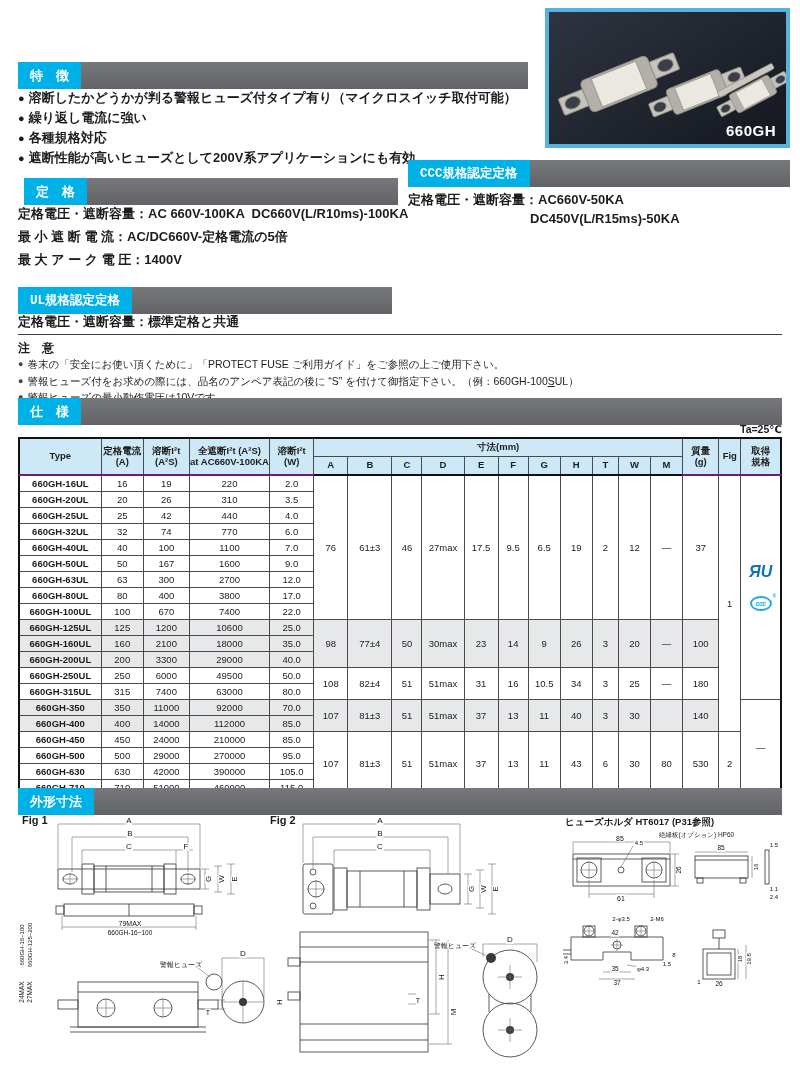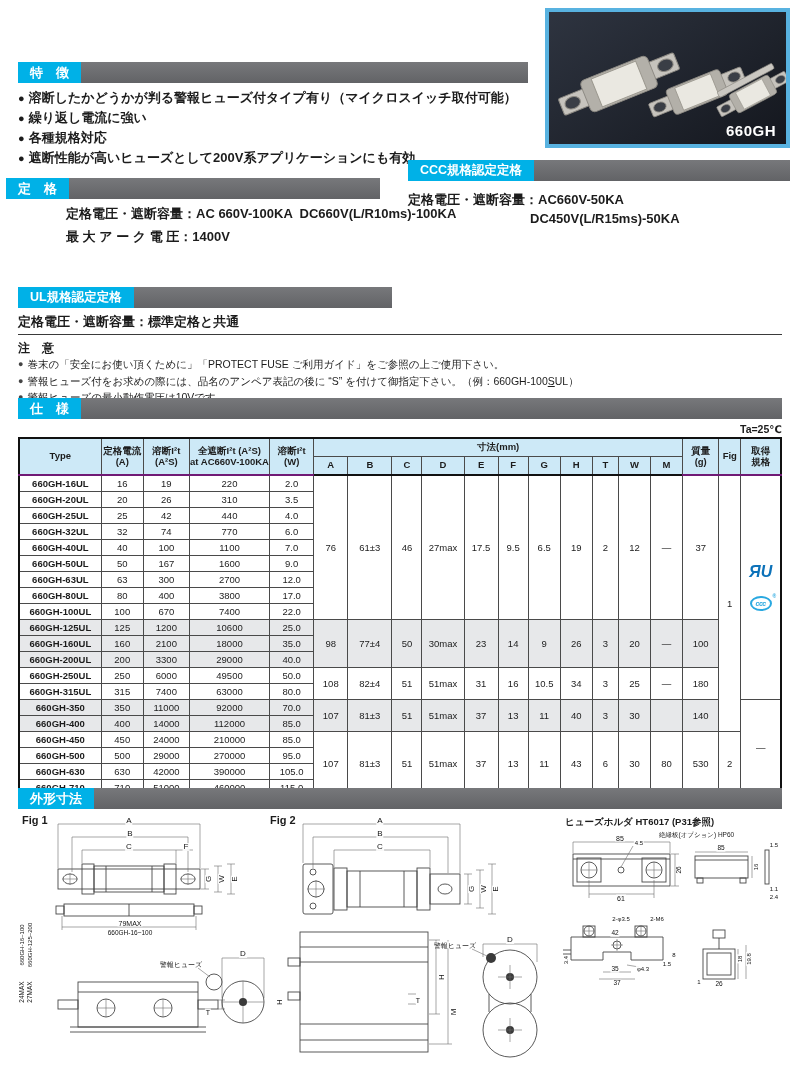--- a/index.html
+++ b/index.html
@@ -1,28 +1,28 @@
 <!DOCTYPE html>
 <html><head>
 <meta charset="utf-8">
 <style>
   html,body{margin:0;padding:0;background:#fff;}
   body{width:800px;height:1070px;position:relative;font-family:"Liberation Sans","DejaVu Sans",sans-serif;color:#1c1c1c;}
   
-  .sec{position:absolute;height:21px;display:flex;align-items:stretch;}
+  .sec{position:absolute;height:27px;display:flex;align-items:stretch;font-family:Liberation Mono, monospace;}
   .sec .tab{background:#00b1e7;color:#fff;font-weight:bold;font-size:13px;display:flex;align-items:center;padding:0 12px;white-space:pre;}
   .sec .bar{flex:1;background:linear-gradient(#77787b,#626366);}
   
   .photo{position:absolute;left:545px;top:8px;width:245px;height:140px;border:4px solid #58b2e0;box-sizing:border-box;background:linear-gradient(145deg,#2e3440,#14171e);overflow:hidden;}
   .photo-caption{position:absolute;right:10px;bottom:5px;color:#fff;font-weight:bold;font-size:15px;letter-spacing:.5px;}
   
   .feat-list{position:absolute;left:18px;top:88px;width:520px;}
   .feat{font-size:13px;font-weight:bold;line-height:20px;display:flex;}
   .feat .mk{margin-right:4px;font-size:11px;line-height:20px;}
-  .ratings{position:absolute;left:18px;top:202px;width:380px;margin-left:48px;}
+  .ratings{position:absolute;left:18px;top:202px;width:380px;}
   .rrow{font-size:13px;font-weight:bold;line-height:23px;white-space:pre;}
   .ccc-block{position:absolute;left:408px;top:184px;width:382px;}
   .ccc-note{font-size:10.5px;line-height:17px;}
   .ccc-rating{margin-top:6px;font-size:13px;font-weight:bold;line-height:19px;}
   .ccc-rating .v2{margin-left:122px;}
   .ul-line{position:absolute;left:18px;top:313px;font-size:13px;font-weight:bold;}
   .hr{position:absolute;left:18px;top:334px;width:764px;border-top:1px solid #3a3a3a;}
   .notes{position:absolute;left:18px;top:340px;width:764px;}
   .notes-title{font-size:12px;font-weight:bold;line-height:16px;white-space:pre;}
   .note{font-size:10.5px;line-height:16.5px;display:flex;}
@@ -106,28 +106,29 @@
     <div class="feat">
       <span class="mk">●</span>
       <span>各種規格対応</span>
     </div>
     <div class="feat">
       <span class="mk">●</span>
       <span>遮断性能が高いヒューズとして200V系アプリケーションにも有効</span>
     </div>
   </div>
 
-<div class="sec" style="left:6px;top:178px;width:374px">
+<div class="sec" style="left:24px;top:178px;width:374px">
   <span class="tab">定　格</span>
     <span class="bar"></span>
 </div>
 
 <div class="ratings">
 
 <div class="rrow"><span>定格電圧・遮断容量：</span><span>AC 660V-100KA  DC660V(L/R10ms)-100KA</span></div>
+    <div class="rrow"><span>最 小 遮 断 電 流：</span><span>AC/DC660V-定格電流の5倍</span></div>
     <div class="rrow"><span>最 大 ア ー ク 電 圧：</span><span>1400V</span></div>
   </div>
 
 <div class="sec" style="left:408px;top:160px;width:382px">
   <span class="tab" style="font-size:12.5px">CCC規格認定定格</span>
     <span class="bar"></span>
 </div>
 
 <div class="ccc-block">
   <div class="ccc-rating">

